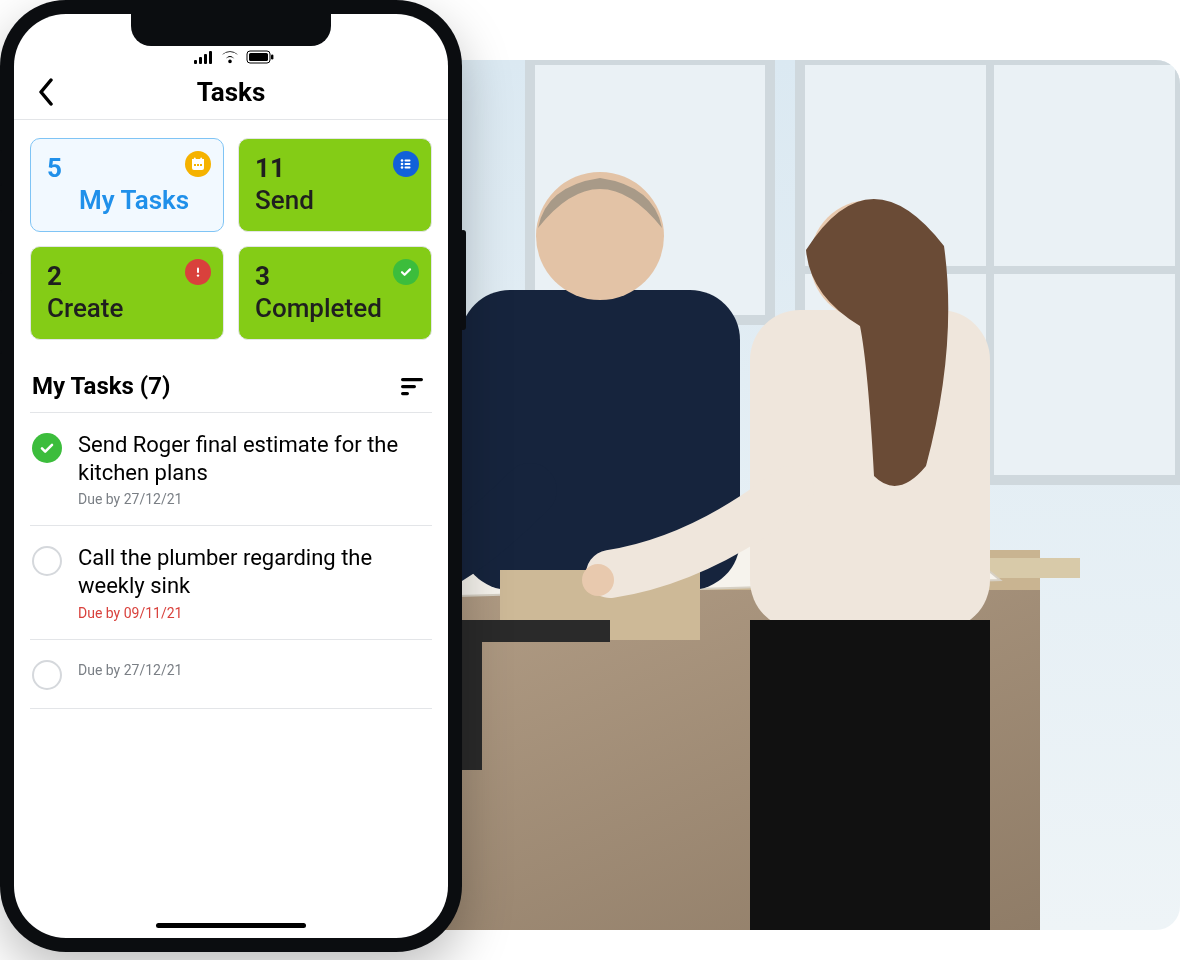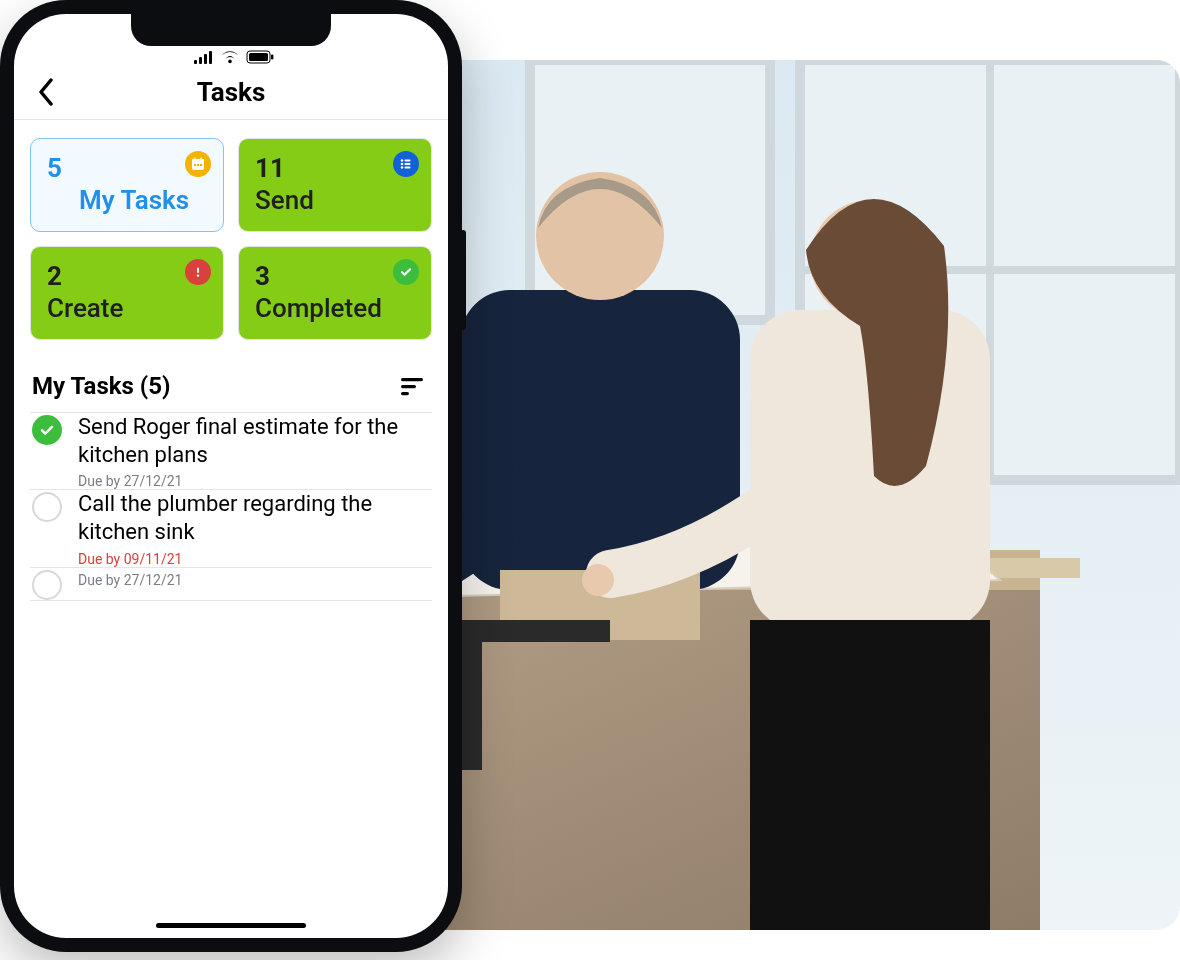--- a/index.html
+++ b/index.html
@@ -103,21 +103,21 @@
   .badge svg{display:block;}
 
   
   .section-header{display:flex;align-items:center;justify-content:space-between;margin-bottom:8px;padding:0 2px;}
   .section-title{font-size:24px;font-weight:700;color:#000;}
   .sort-btn{width:36px;height:36px;display:flex;align-items:center;justify-content:center;cursor:pointer;}
 
   
   .task-list{}
   .task{
-    display:flex;align-items:flex-start;gap:16px;padding:0 2px;
+    display:flex;align-items:flex-start;gap:16px;padding:18px 2px;
     border-bottom:1px solid var(--light-border);cursor:pointer;
   }
   .task:first-child{border-top:1px solid var(--light-border);}
   .check{
     width:30px;height:30px;border-radius:50%;flex:0 0 30px;margin-top:2px;
     border:2px solid #d5d8dc;display:flex;align-items:center;justify-content:center;
   }
   .check.done{border:none;background:var(--green);}
   .task-body{flex:1;min-width:0;}
   .task-title{font-size:22px;line-height:1.28;color:#000;font-weight:400;}
@@ -294,21 +294,21 @@
                 <path d="M3 7.2l2.6 2.6L11 4.4" fill="none" stroke="#fff" stroke-width="2.2" stroke-linecap="round" stroke-linejoin="round"></path>
               </svg>
           </div>
           <div class="count">3</div>
           <div class="label">Completed</div>
         </div>
 
       </div>
 
       <div class="section-header">
-        <div class="section-title">My Tasks (5)</div>
+        <div class="section-title">My Tasks (7)</div>
         <div class="sort-btn">
           <svg width="26" height="20" viewBox="0 0 26 20">
               <g fill="#000">
                 <rect x="2" y="2" width="22" height="3.2" rx="1.6"></rect>
                 <rect x="2" y="9" width="15" height="3.2" rx="1.6"></rect>
                 <rect x="2" y="16" width="8" height="3.2" rx="1.6"></rect>
               </g>
             </svg>
         </div>
       </div>
@@ -323,21 +323,21 @@
           </div>
           <div class="task-body">
             <div class="task-title">Send Roger final estimate for the kitchen plans</div>
             <div class="task-due">Due by 27/12/21</div>
           </div>
         </div>
 
         <div class="task">
           <div class="check"></div>
           <div class="task-body">
-            <div class="task-title">Call the plumber regarding the kitchen sink</div>
+            <div class="task-title">Call the plumber regarding the weekly sink</div>
             <div class="task-due overdue">Due by 09/11/21</div>
           </div>
         </div>
 
         <div class="task">
           <div class="check"></div>
           <div class="task-body">
             <div class="task-due">Due by 27/12/21</div>
           </div>
         </div>

